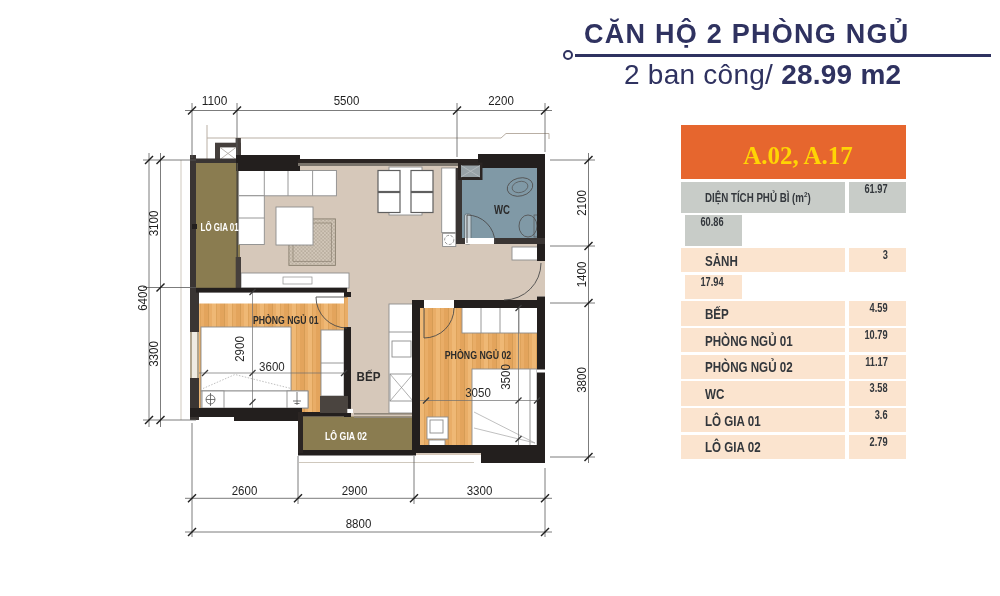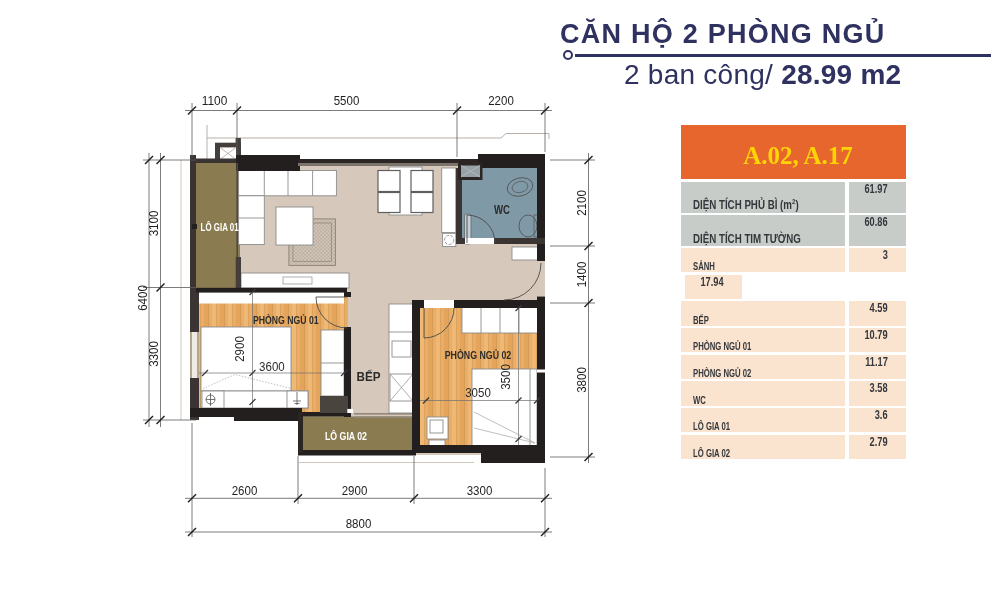--- a/index.html
+++ b/index.html
@@ -1,54 +1,51 @@
 <!DOCTYPE html>
 <html><head>
 <meta charset="utf-8">
 <style>
   html,body{margin:0;padding:0;}
   body{width:1000px;height:596px;background:#fff;position:relative;font-family:"Liberation Sans",sans-serif;overflow:hidden;}
-  #title1{position:absolute;left:560px;top:19px;color:#2F3260;font-size:27px;font-weight:bold;letter-spacing:1.25px;white-space:nowrap;}
+  #title1{position:absolute;left:584px;top:19px;color:#2F3260;font-size:27px;font-weight:bold;letter-spacing:1.25px;white-space:nowrap;}
   #rule{position:absolute;left:575px;top:54px;width:416px;height:3px;background:#2F3260;}
   #ring{position:absolute;left:563px;top:50px;width:6px;height:6px;border:2.5px solid #2F3260;border-radius:50%;background:#fff;}
   #title2{position:absolute;left:624px;top:59px;color:#2F3260;font-size:28px;letter-spacing:0.25px;white-space:nowrap;}
   
   #tbl{position:absolute;left:681px;top:125px;width:225px;}
   #hdr{height:54px;background:#E6662E;color:#FFD404;font-family:"Liberation Serif",serif;font-weight:bold;font-size:25px;text-align:center;line-height:62px;margin-bottom:3px;text-indent:9px;}
   .row{margin-bottom:2.5px;display:flex;}
-  .lab{box-sizing:border-box;padding-left:12px;color:#33373C;font-weight:bold;display:flex;align-items:flex-end;}
+  .lab{box-sizing:border-box;padding-left:24px;color:#33373C;font-weight:bold;display:flex;align-items:center;}
   .lab span{display:inline-block;transform:scaleX(0.773);transform-origin:0 50%;white-space:nowrap;}
   .val span{display:inline-block;transform:scaleX(0.733);transform-origin:100% 50%;white-space:nowrap;}
   .val{box-sizing:border-box;color:#33373C;font-weight:bold;display:flex;justify-content:flex-end;padding-right:18px;margin-left:3.5px;}
   .g .lab{width:164px;background:#C8CCC8;font-size:12.6px;height:30.5px;}
   .g .val{width:57.5px;background:#C8CCC8;font-size:12.6px;height:30.5px;}
-  .p .lab{width:164px;background:#FBE4CF;font-size:10px;height:24.2px;}
+  .p .lab{width:164px;background:#FBE4CF;font-size:15px;height:24.2px;}
   .p .val{width:57.5px;background:#FBE4CF;font-size:12.6px;height:24.2px;}
   sup{font-size:8px;}
 </style>
 </head>
 <body>
 <div id="title1">CĂN HỘ 2 PHÒNG NGỦ</div>
 <div id="rule"></div>
 <div id="ring"></div>
 <div id="title2">2 ban công/ <b>28.99 m2</b></div>
 <div id="tbl">
   <div id="hdr">A.02, A.17</div>
   <div class="row g">
       <div class="lab">
         <span>DIỆN TÍCH PHỦ BÌ (m<sup>2</sup>)</span>
       </div>
       <div class="val">
         <span>61.97</span>
       </div>
     </div>
   <div class="row g">
-      <div class="lab">
-        <span>DIỆN TÍCH TIM TƯỜNG</span>
-      </div>
       <div class="val">
         <span>60.86</span>
       </div>
     </div>
   <div class="row p">
       <div class="lab">
         <span>SẢNH</span>
       </div>
       <div class="val">
         <span>3</span>

